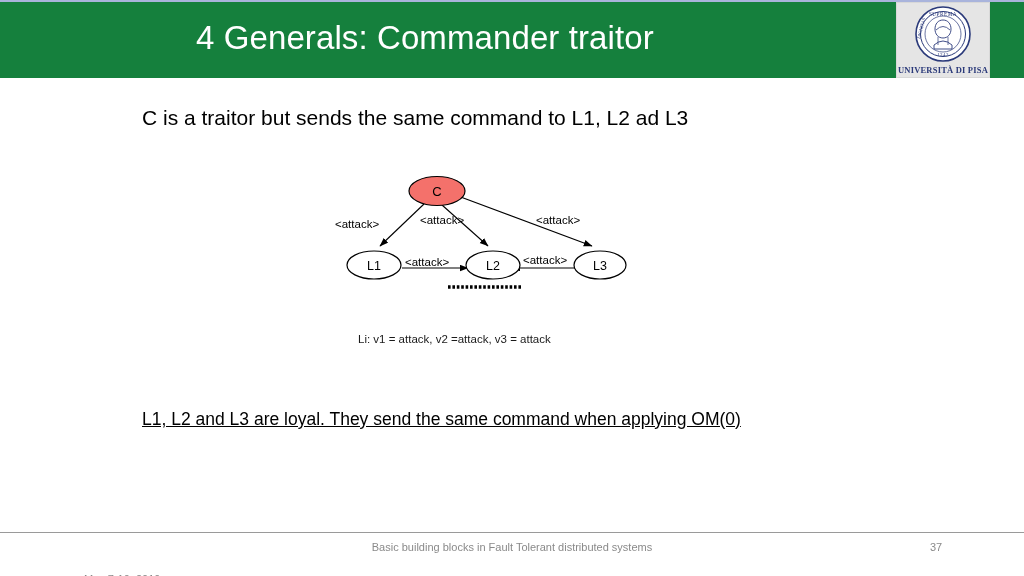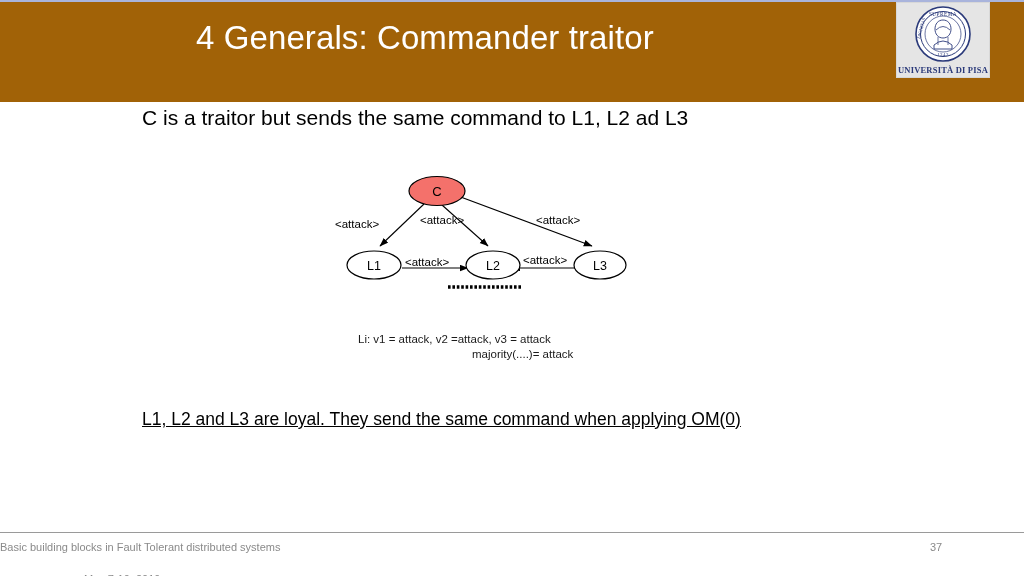--- a/index.html
+++ b/index.html
@@ -14,22 +14,22 @@
     overflow: hidden;
     position: relative;
   }
 
   
   .title-bar {
     position: absolute;
     left: 0;
     top: 0;
     width: 1024px;
-    height: 102px;
-    background: #a16207;
+    height: 78px;
+    background: #15803d;
     box-sizing: border-box;
   }
   .title-bar::before {
     content: "";
     position: absolute;
     left: 0; top: 0;
     width: 100%; height: 2px;
     background: #a9b4dc;
   }
   .title-text {
@@ -135,20 +135,21 @@
     font-size: 11px;
     color: #8a8a8a;
     white-space: nowrap;
     margin-top: 32px;
   }
   .footer-center {
     position: absolute;
     left: 0;
     right: 0;
     top: 541px;
+    text-align: center;
     font-size: 11px;
     color: #8a8a8a;
     white-space: nowrap;
   }
   .footer-page {
     position: absolute;
     left: 930px;
     top: 541px;
     font-size: 11px;
     color: #8a8a8a;
@@ -226,21 +227,20 @@
     <text x="216" y="64" font-family="'Liberation Sans', sans-serif" font-size="11.5" fill="#000000">&lt;attack&gt;</text>
     <text x="85" y="106" font-family="'Liberation Sans', sans-serif" font-size="11.5" fill="#000000">&lt;attack&gt;</text>
     <text x="203" y="104" font-family="'Liberation Sans', sans-serif" font-size="11.5" fill="#000000">&lt;attack&gt;</text>
 
     <line x1="128" y1="127" x2="202" y2="127" stroke="#000000" stroke-width="3.4" stroke-dasharray="2.6 1.8" stroke-linecap="butt"></line>
   </svg>
 </div>
 
 <div class="formula">
   <div class="line1">Li: v1 = attack,  v2 =attack,  v3 = attack</div>
-  <div class="line2">majority(....)= attack</div>
 </div>
 
 <div class="conclusion">
   <div>L1, L2 and L3 are loyal. They send the same command when applying OM(0)</div>
 </div>
 
 <div class="footer-rule"></div>
 <div class="footer-date">May 7-10, 2019</div>
 <div class="footer-center">Basic building blocks in Fault Tolerant distributed systems</div>
 <div class="footer-page">37</div>

